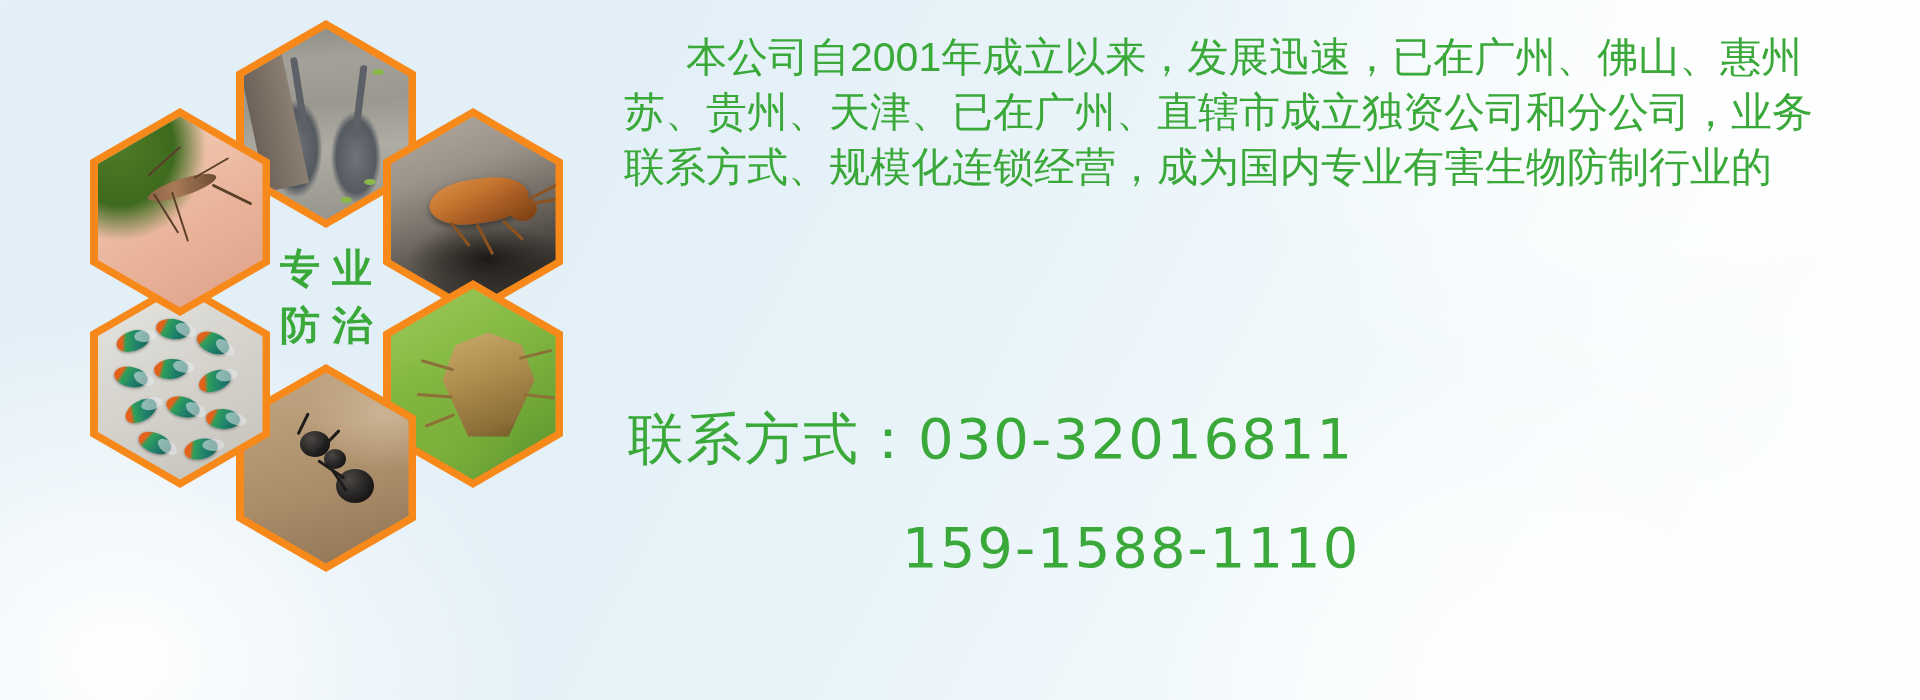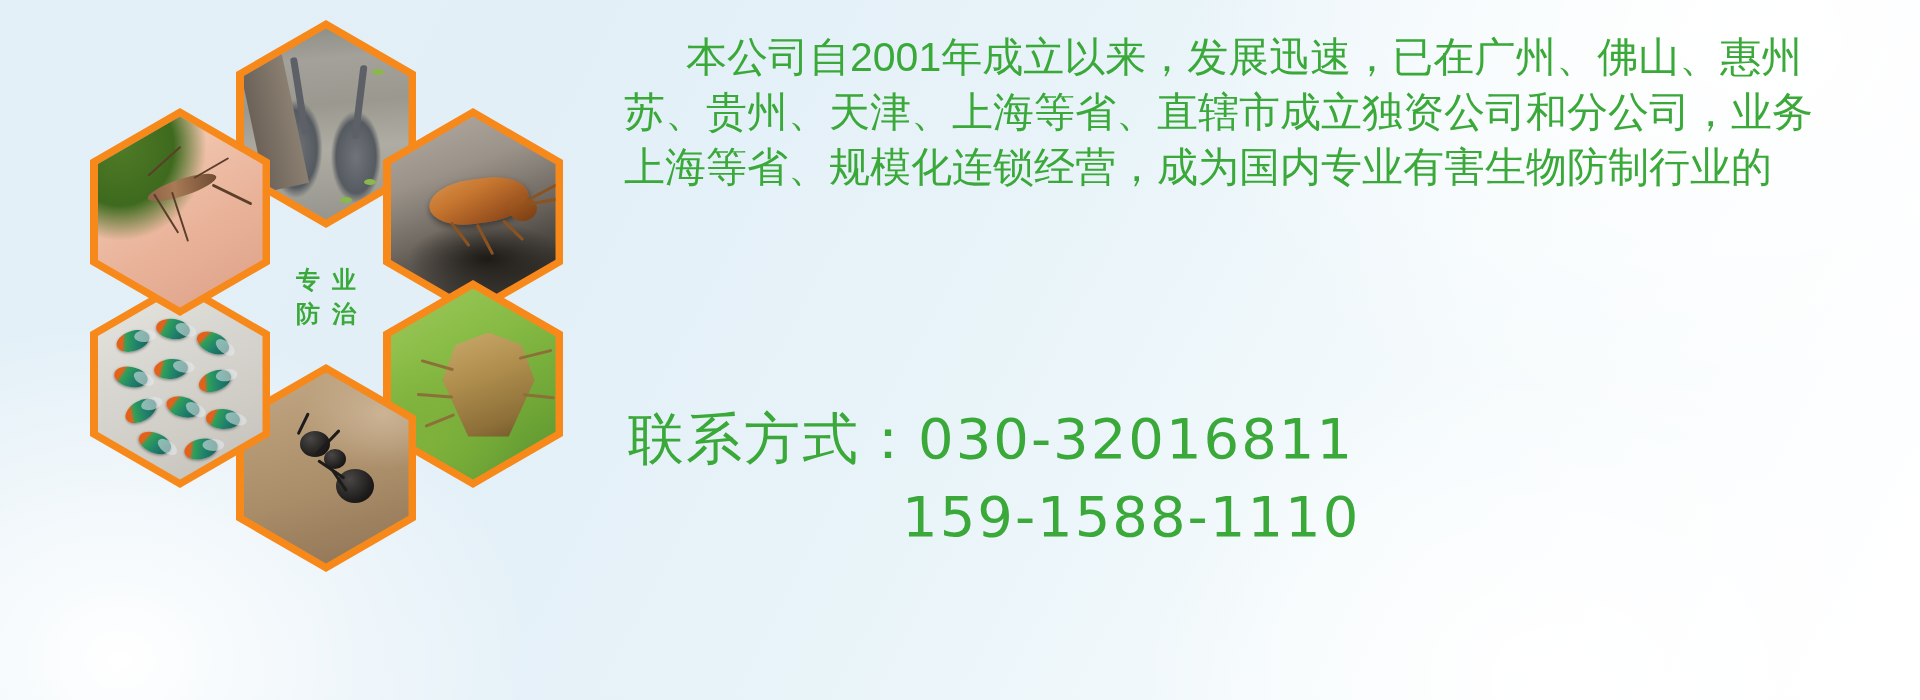--- a/index.html
+++ b/index.html
@@ -28,21 +28,21 @@
   }
   .hex .inner{
     width:165px;height:191px;
     clip-path:polygon(50% 0%,100% 25%,100% 75%,50% 100%,0% 75%,0% 25%);
     overflow:hidden;position:relative;
   }
   .hex.center{background:transparent;width:190px;height:218px;}
   .hex.center .inner{width:190px;height:218px;background:transparent;
     display:flex;flex-direction:column;align-items:center;justify-content:center;}
   .hex-label{
-    color:#3aa93a;font-size:24px;font-weight:bold;letter-spacing:12px;
+    color:#3aa93a;font-size:40px;font-weight:bold;letter-spacing:12px;
     text-indent:12px;line-height:1.42;text-align:right;
     font-family:"DejaVu Sans","Liberation Sans",sans-serif;
   }
 
   
   .ph{position:absolute;inset:0;}
 
   
   .ph-rats{
     background:
@@ -126,21 +126,21 @@
     margin-left:12px;
   }
   .about-line.first{text-indent:62px;}
 
   #contact{position:absolute;left:612px;top:400px;width:1285px;}
   .contact-line{
     color:#3aa93a;font-size:56px;line-height:78px;white-space:nowrap;letter-spacing:2px;
     font-family:"DejaVu Sans","Liberation Sans",sans-serif;
   }
   .contact-line.l1{padding-left:16px;}
-  .contact-line.l2{padding-left:290px;}
+  .contact-line.l2{padding-left:290px;margin-top:31px;}
 </style>
 </head>
 <body>
 
 <div id="stage">
 
   <div id="honeycomb">
 
     <div class="hex" style="left:148px;top:12px;">
       <div class="inner">
@@ -230,22 +230,22 @@
     <div class="hex center" style="left:143px;top:180px;">
       <div class="inner">
         <div class="hex-label">专业</div>
         <div class="hex-label">防治</div>
       </div>
     </div>
   </div>
 
   <div id="about">
     <div class="about-line first">本公司自2001年成立以来，发展迅速，已在广州、佛山、惠州</div>
-    <div class="about-line">苏、贵州、天津、上海等省、直辖市成立独资公司和分公司，业务</div>
-    <div class="about-line">上海等省、规模化连锁经营，成为国内专业有害生物防制行业的</div>
+    <div class="about-line">苏、贵州、天津、已在广州、直辖市成立独资公司和分公司，业务</div>
+    <div class="about-line">联系方式、规模化连锁经营，成为国内专业有害生物防制行业的</div>
   </div>
 
   <div id="contact">
     <div class="contact-line l1">联系方式：030-32016811</div>
     <div class="contact-line l2">159-1588-1110</div>
   </div>
 
 </div>
 
 </body></html>

